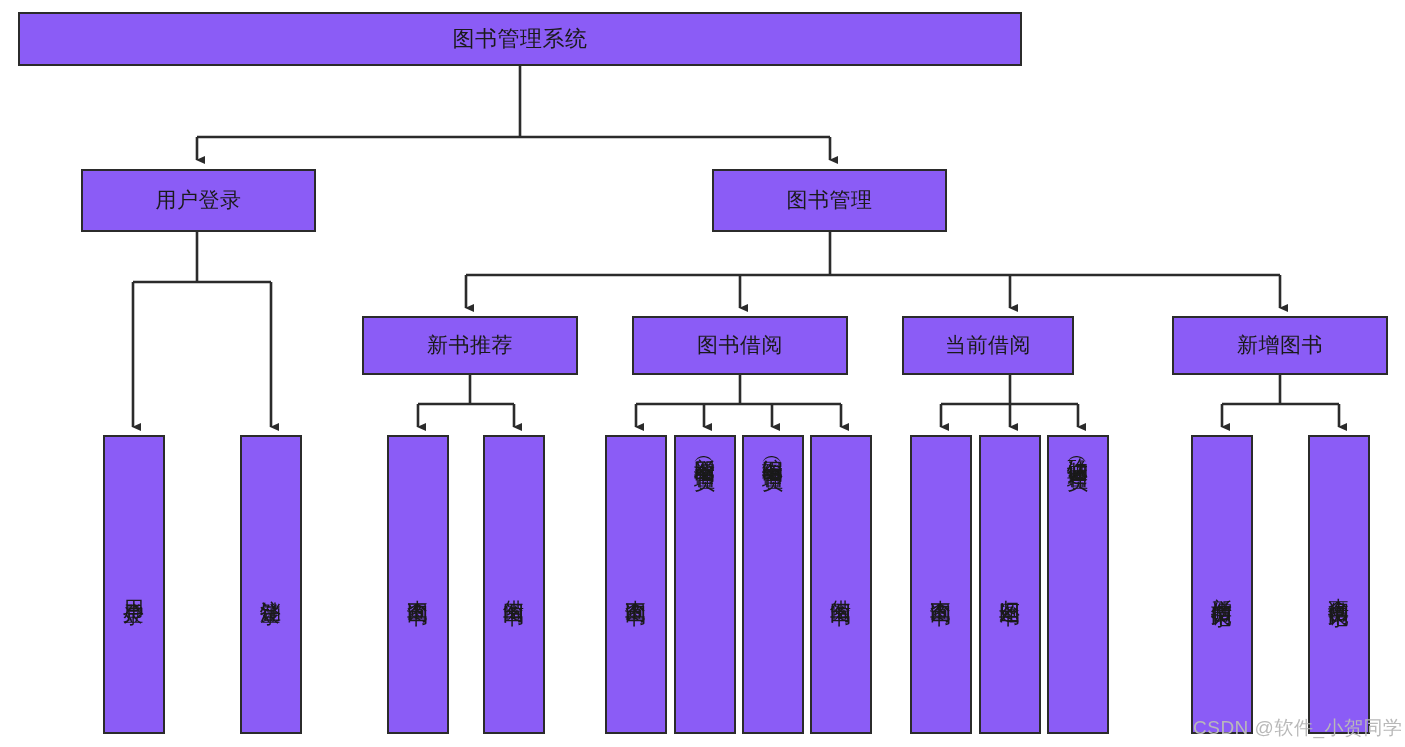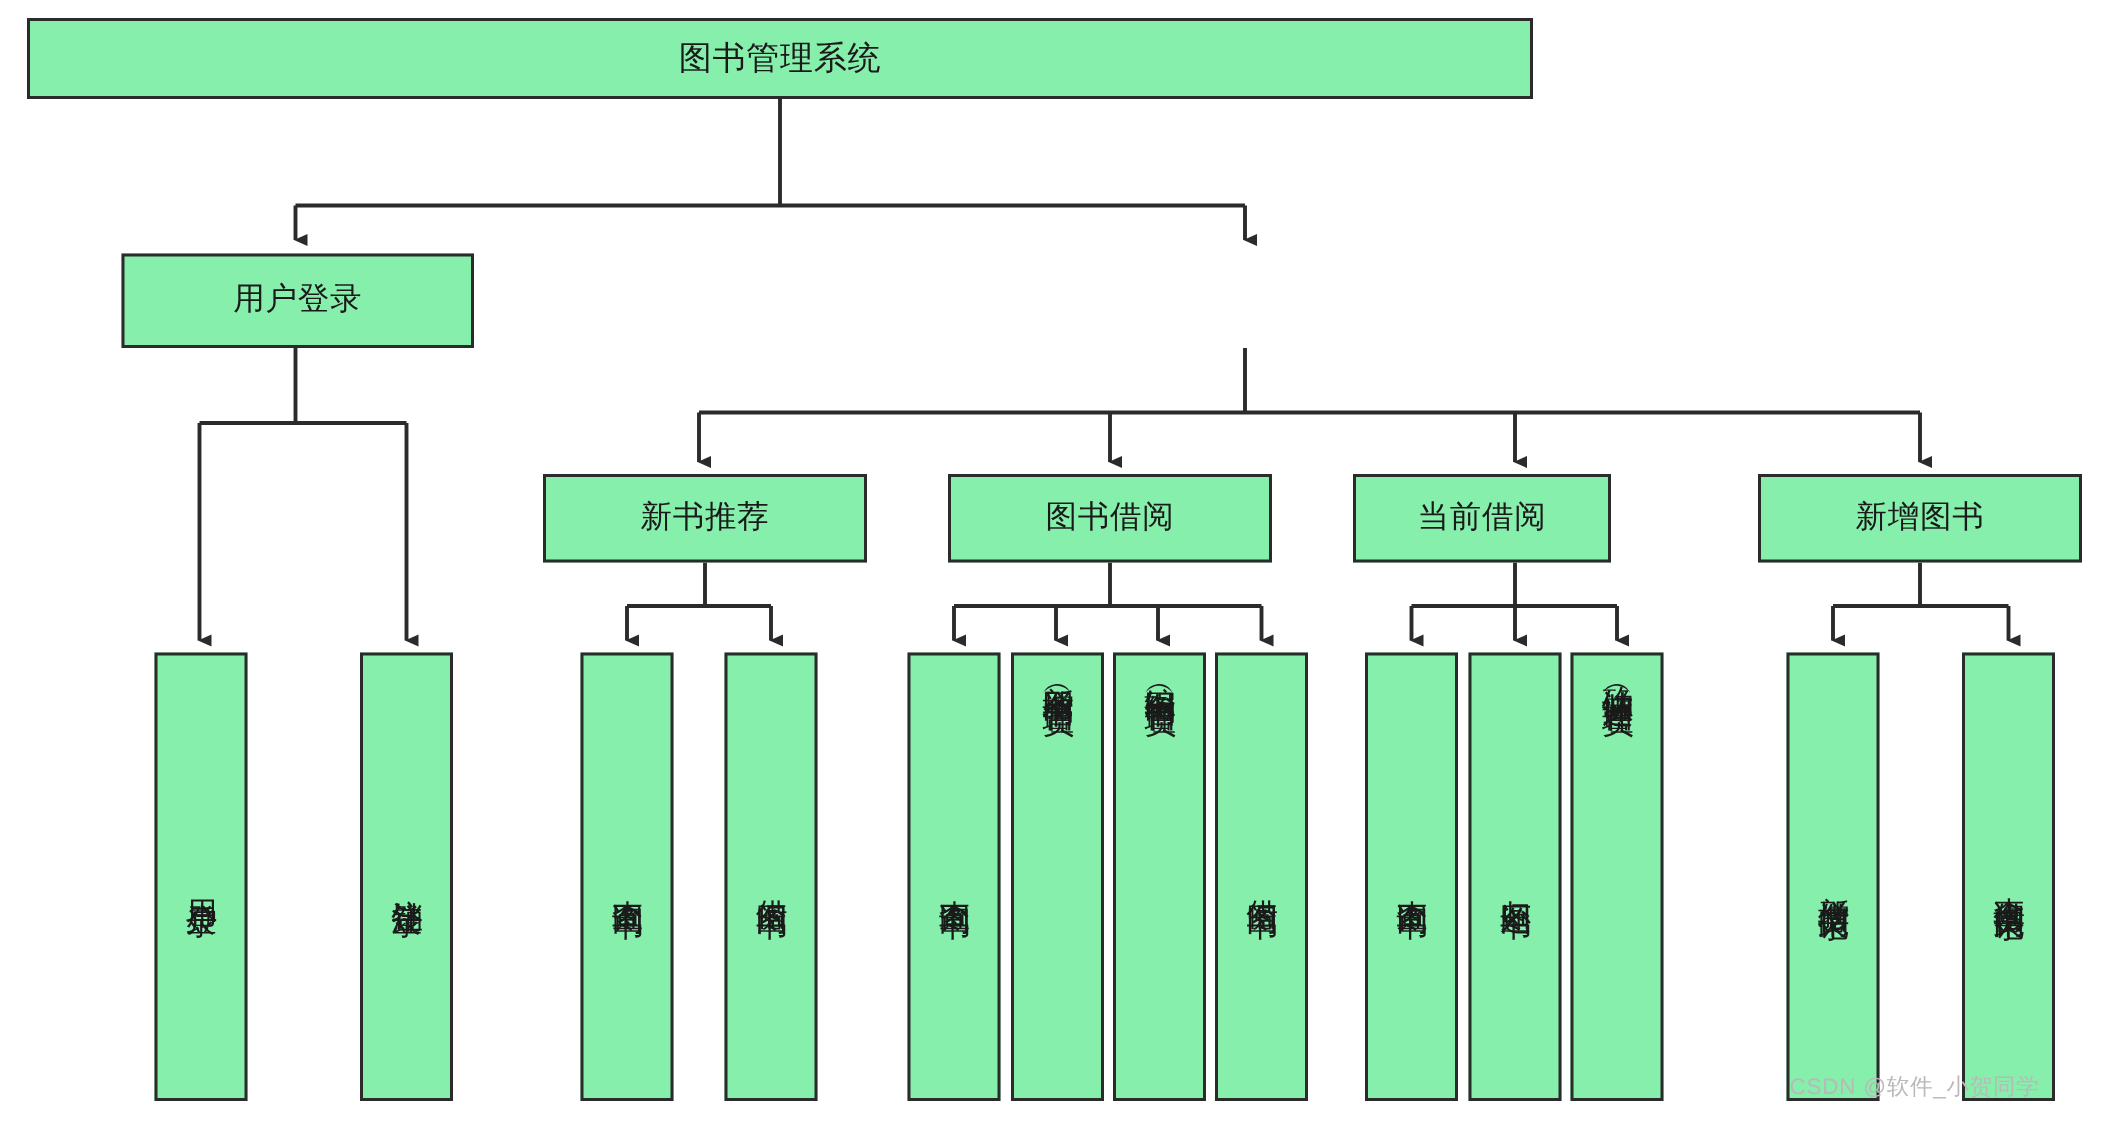--- a/index.html
+++ b/index.html
@@ -23,21 +23,21 @@
     left: 0;
     top: 0;
     width: 1405px;
     height: 747px;
     pointer-events: none;
   }
   .node {
     position: absolute;
     box-sizing: border-box;
     border: 2px solid #2b2b2b;
-    background: #86efac;
+    background: #8b5cf6;
     display: flex;
     align-items: center;
     justify-content: center;
     color: #1a1a1a;
   }
   .node-label {
     display: block;
     text-align: center;
     line-height: 1.25;
     letter-spacing: 0.5px;
@@ -66,21 +66,21 @@
   }
   .node.vert.center .node-label {
     margin-top: auto;
     margin-bottom: auto;
   }
   .node.vert.top {
     align-items: flex-start;
   }
   .watermark {
     position: absolute;
-    font-size: 15px;
+    font-size: 19px;
     color: #b9b9b9;
     white-space: nowrap;
     letter-spacing: 0.5px;
     font-family: "Liberation Sans", "DejaVu Sans", sans-serif;
   }
 </style>
 </head>
 <body>
 
 <div id="diagram-root">
@@ -136,20 +136,23 @@
   </svg>
 
   <div class="node horiz root" style="left:18px; top:12px; width:1004px; height:54px;">
     <span class="node-label">图书管理系统</span>
   </div>
 
   <div class="node horiz" style="left:81px; top:169px; width:235px; height:63px;">
     <span class="node-label">用户登录</span>
   </div>
 
+  <div class="node horiz" style="left:712px; top:169px; width:235px; height:63px;">
+    <span class="node-label">图书管理</span>
+  </div>
 
   <div class="node horiz" style="left:632px; top:316px; width:216px; height:59px;">
     <span class="node-label">图书借阅</span>
   </div>
 
   <div class="node horiz" style="left:362px; top:316px; width:216px; height:59px;">
     <span class="node-label">新书推荐</span>
   </div>
 
   <div class="node horiz" style="left:902px; top:316px; width:172px; height:59px;">

